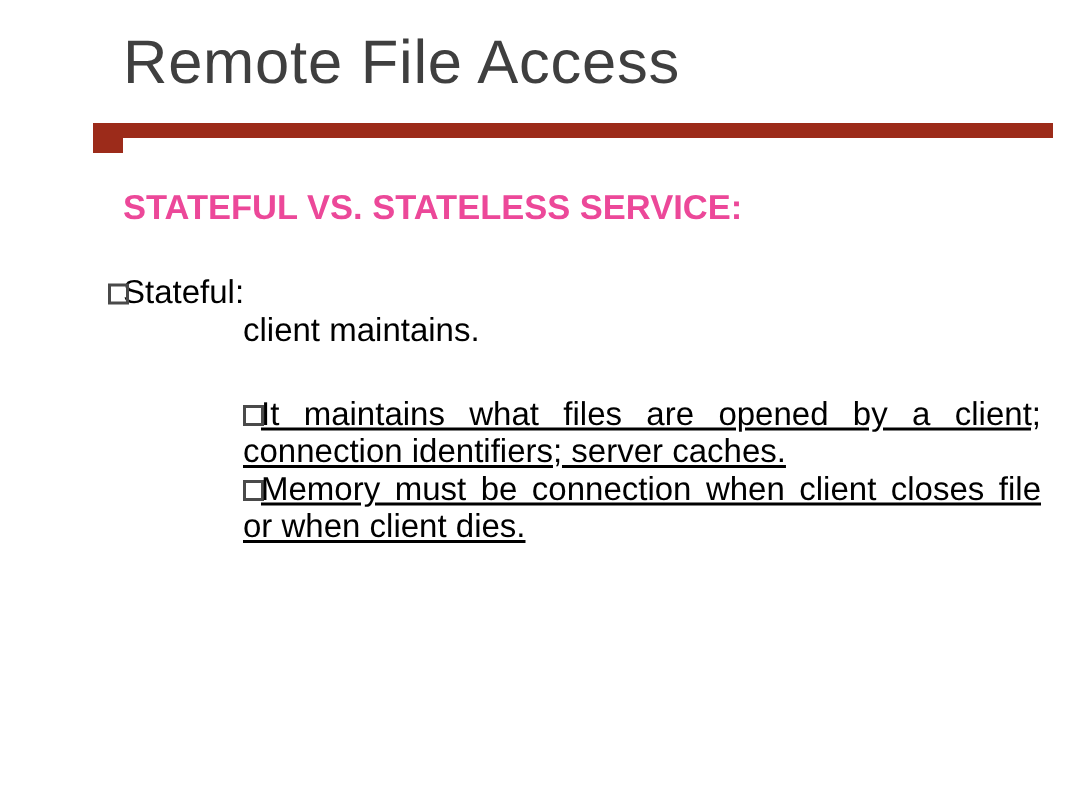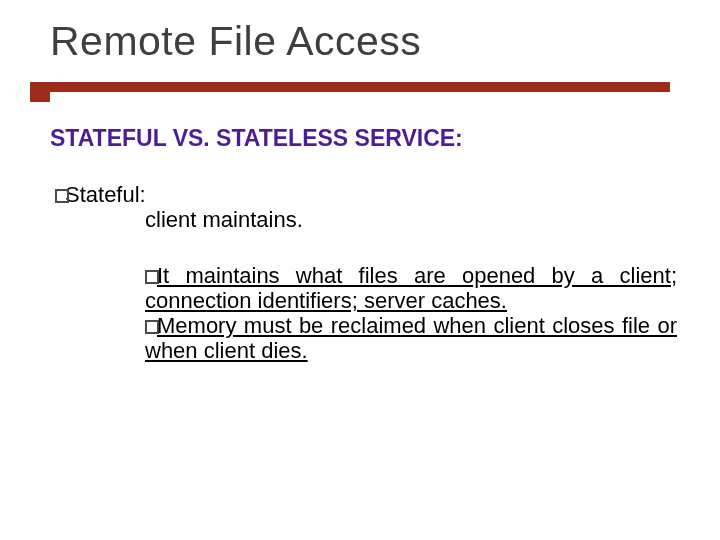--- a/index.html
+++ b/index.html
@@ -10,20 +10,21 @@
     background: #fff;
     font-family: Arial, Helvetica, sans-serif;
     color: #000;
     overflow: hidden;
   }
   .slide {
     position: relative;
     width: 664px;
     height: 540px;
     box-sizing: border-box;
+    margin-left: 32px;
   }
   .title {
     position: absolute;
     left: 50px;
     top: 18px;
     font-size: 41px;
     font-weight: 400;
     color: #3f3f3f;
     letter-spacing: 0.5px;
   }
@@ -42,25 +43,25 @@
     width: 20px;
     height: 20px;
     background: #9c2b1a;
   }
   .subtitle {
     position: absolute;
     left: 50px;
     top: 125px;
     font-size: 23px;
     font-weight: bold;
-    color: #4c1d95;
+    color: #ec4899;
   }
   .content {
     position: absolute;
-    left: 57px;
+    left: 42px;
     top: 182px;
     width: 620px;
     font-size: 22px;
     line-height: 1.15;
   }
   .stateful-line {
     position: relative;
     margin-bottom: 0;
   }
   .bullet-box {
@@ -114,18 +115,18 @@
     <div class="stateful-line">
       <span class="bullet-box"></span><span class="stateful-label">Stateful:</span>
     </div>
     <div class="client-req">client maintains.</div>
 
     <div class="sub-list">
       <div class="sub-item">
         <span class="sub-bullet"></span><span>It maintains what files are opened by a client; connection identifiers; server caches.</span>
       </div>
       <div class="sub-item">
-        <span class="sub-bullet"></span><span>Memory must be reclaimed when client closes file or when client dies.</span>
+        <span class="sub-bullet"></span><span>Memory must be connection when client closes file or when client dies.</span>
       </div>
     </div>
   </div>
 
 </div>
 
 </body></html>

